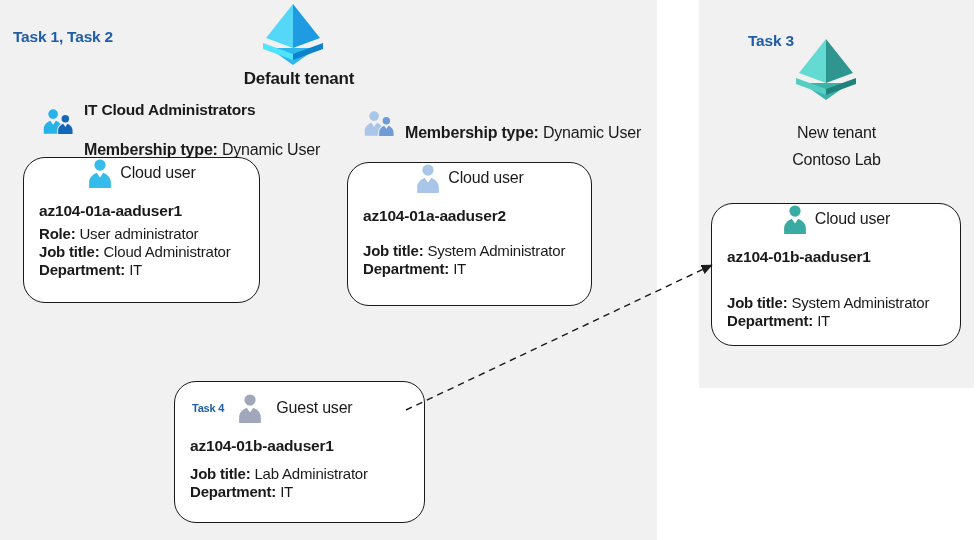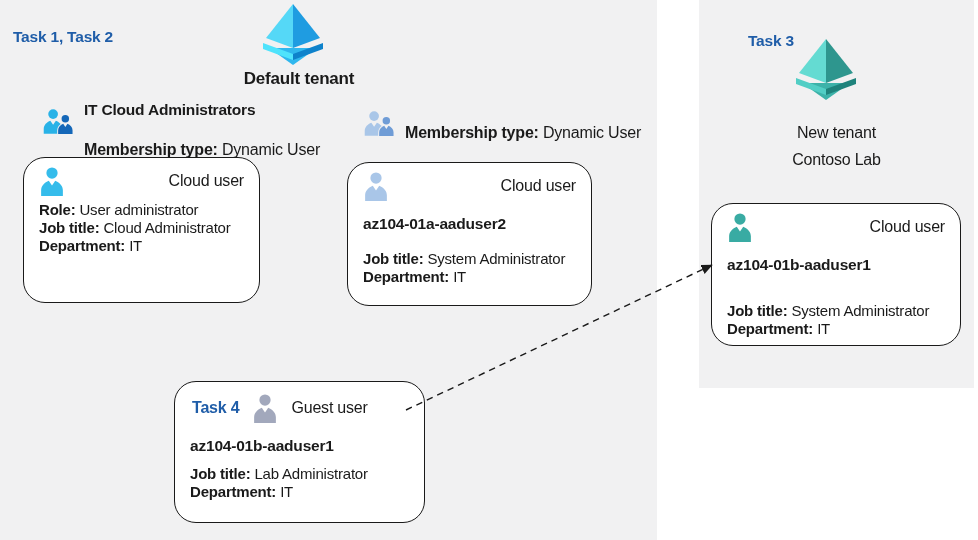--- a/index.html
+++ b/index.html
@@ -16,24 +16,24 @@
   .group{position:absolute;padding-left:42px;}
   .grp-icon{position:absolute;left:0;top:8px;}
   .grp-name{font-weight:700;font-size:15.5px;line-height:19px;}
   .grp-membership{font-size:16px;line-height:19px;margin-top:21px;}
   .grp-membership b{font-weight:700;}
 
   .card{
     position:absolute;background:#fff;border:1.4px solid #1a1a1a;border-radius:22px;
     box-sizing:border-box;padding:0 15px;
   }
-  .card-head{display:flex;justify-content:space-between;align-items:center;gap:7px;margin-top:8px;height:30px;}
+  .card-head{display:flex;justify-content:center;align-items:center;gap:7px;height:30px;}
   .card-head.head-left{justify-content:flex-start;gap:13px;padding-left:2px;}
   .type-label{font-size:16px;}
-  .task-inline{font-weight:700;font-size:16px;color:#1f5da8;}
+  .task-inline{font-weight:700;font-size:11px;color:#1f5da8;}
   .username{font-weight:700;font-size:15.5px;margin-top:14px;}
   .lines{font-size:15px;line-height:18px;}
   .lines b{font-weight:700;}
 
   .arrow-overlay{position:absolute;left:0;top:0;pointer-events:none;}
 </style>
 </head>
 <body>
 
 <div class="canvas">
@@ -77,20 +77,21 @@
     </div>
   </div>
 
   <div class="card" style="left:23px;top:157px;width:237px;height:146px">
     <div class="card-head">
       <svg width="26" height="29" viewBox="0 0 64 72">
         <use href="#person" fill="#35bceb"></use>
       </svg>
       <span class="type-label">Cloud user</span>
     </div>
+    <div class="username">az104-01a-aaduser1</div>
     <div class="lines" style="margin-top:5px">
       <div><b>Role:</b> <span>User administrator</span></div>
       <div><b>Job title:</b> <span>Cloud Administrator</span></div>
       <div><b>Department:</b> <span>IT</span></div>
     </div>
   </div>
 
   <div class="group" style="left:363px;top:102px">
     <svg class="grp-icon" width="33" height="28" viewBox="0 0 78 66">
       <g transform="translate(0,2) scale(0.82)">

